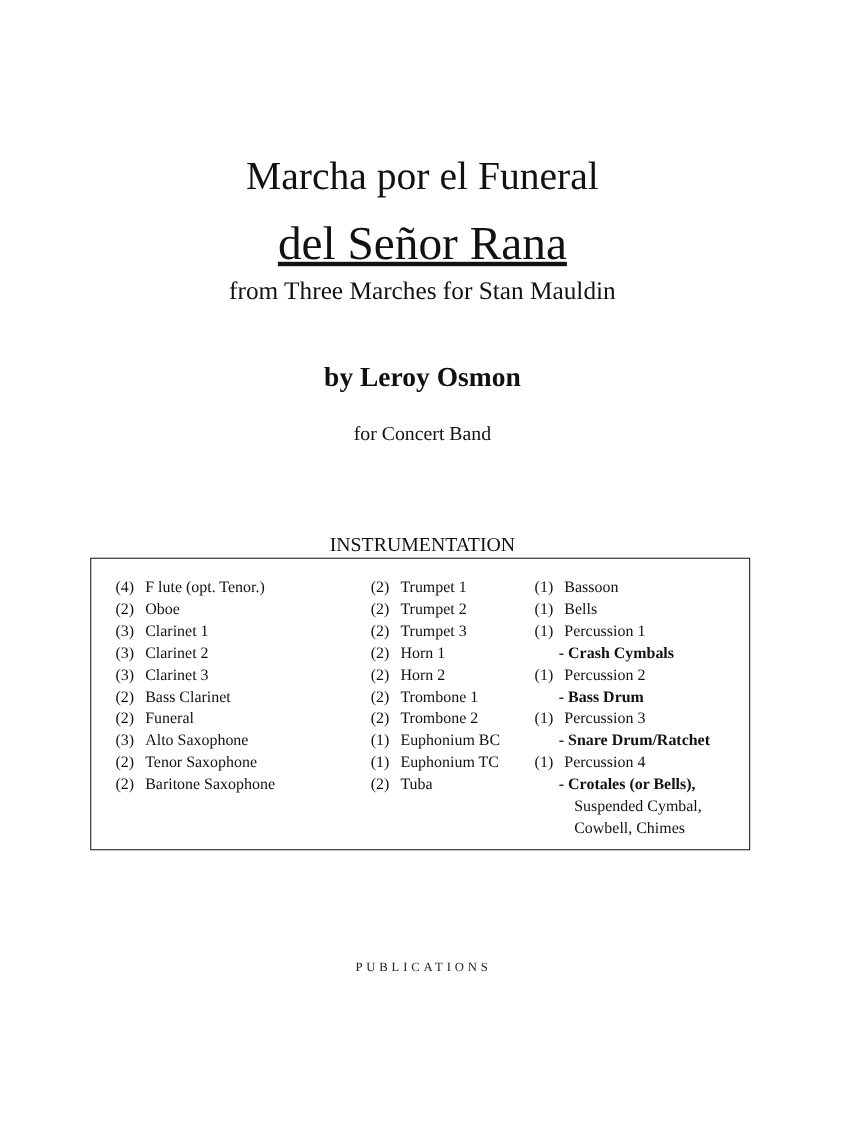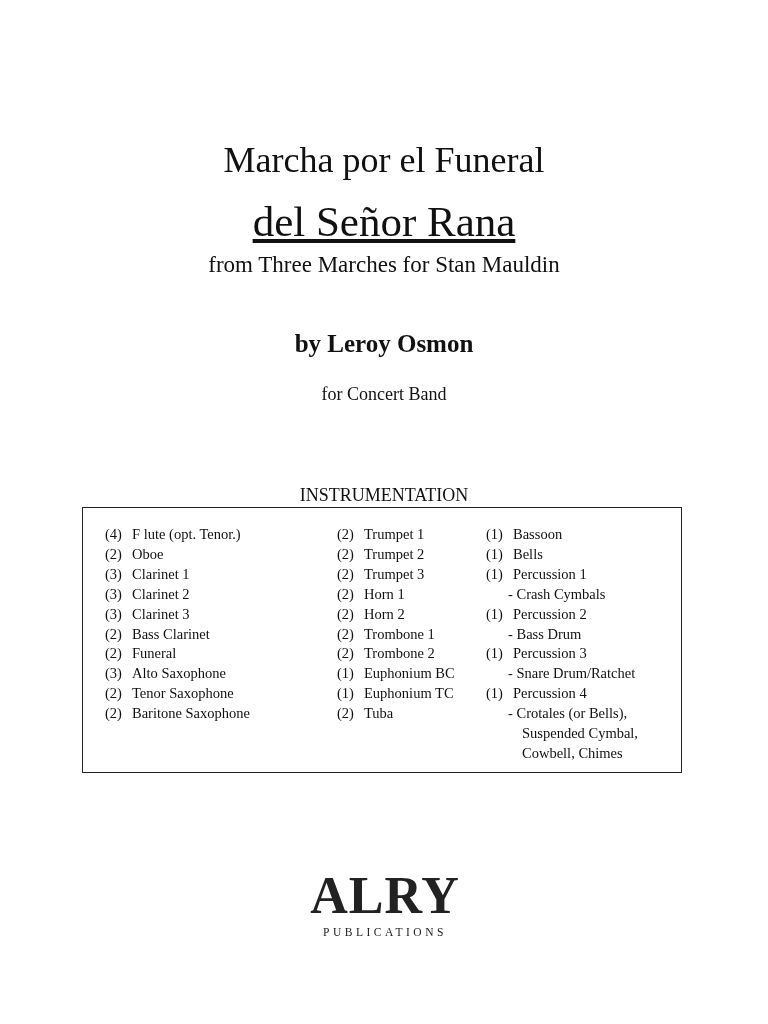--- a/index.html
+++ b/index.html
@@ -13,21 +13,21 @@
   .for { top: 382px; font-size: 18px; line-height: 24px; }
   .inst { top: 482px; font-size: 18px; line-height: 26px; }
   .box { position: absolute; left: 82px; top: 507px; width: 600px; height: 266px;
          border: 1.5px solid #222; box-sizing: border-box; }
   .col { position: absolute; top: 17px; font-size: 14.5px; line-height: 19.9px; }
   .col1 { left: 22px; }
   .col2 { left: 225px; margin-left: 29px; }
   .col3 { left: 403px; }
   .row { white-space: nowrap; }
   .cnt { display: inline-block; width: 27px; }
-  .sub { padding-left: 22px; }
+  .sub { padding-left: 22px; font-weight: bold; }
   .sub2 { padding-left: 36px; }
   .logo { position: absolute; left: 300px; top: 870px; width: 170px; text-align: center; }
   .logo-main { font-size: 52px; line-height: 52px; font-weight: bold; letter-spacing: 1px; color: #222; }
   .logo-sub { font-size: 11.5px; letter-spacing: 3.5px; margin-top: 4px; color: #222; }
 </style>
 </head>
 <body>
 
 <div class="title t1">Marcha por el Funeral</div>
 <div class="title t2">del Señor Rana</div>
@@ -71,15 +71,14 @@
       <div class="row"><span class="cnt">(1)</span><span>Percussion 3</span></div>
       <div class="row"><span class="sub">-  Snare Drum/Ratchet</span></div>
       <div class="row"><span class="cnt">(1)</span><span>Percussion 4</span></div>
       <div class="row"><span class="sub">-  Crotales (or Bells),</span></div>
       <div class="row"><span class="sub2">Suspended Cymbal,</span></div>
       <div class="row"><span class="sub2">Cowbell, Chimes</span></div>
     </div>
 </div>
 
 <div class="logo">
-  <div class="logo-main">ALRY</div>
   <div class="logo-sub">PUBLICATIONS</div>
 </div>
 
 </body></html>

